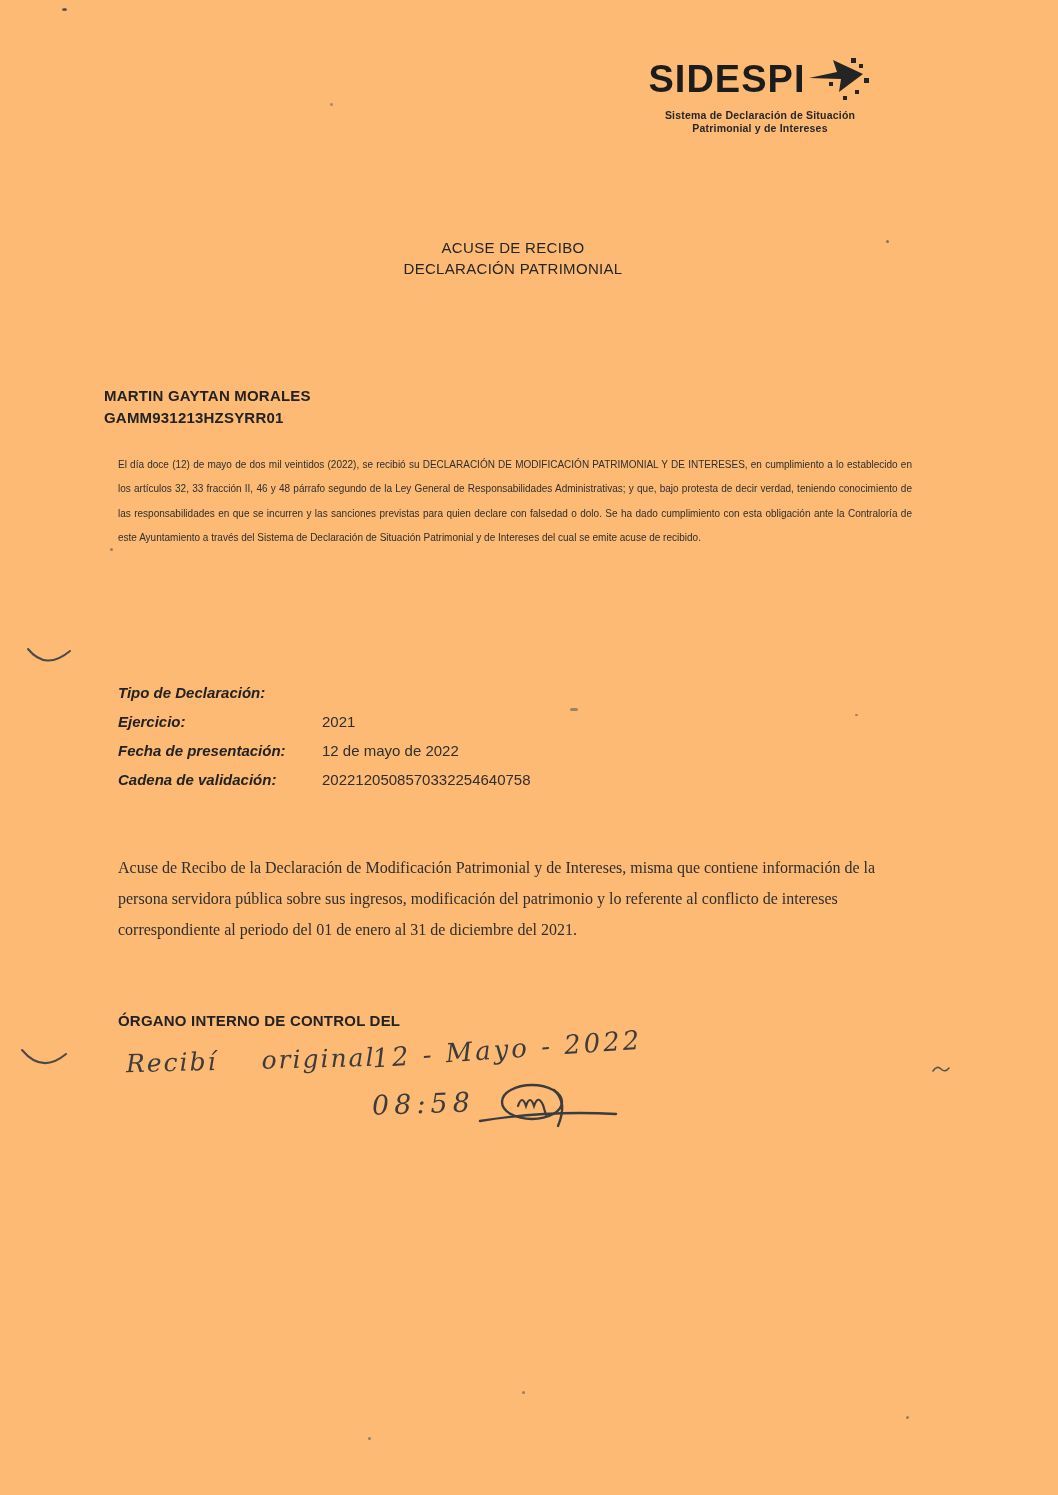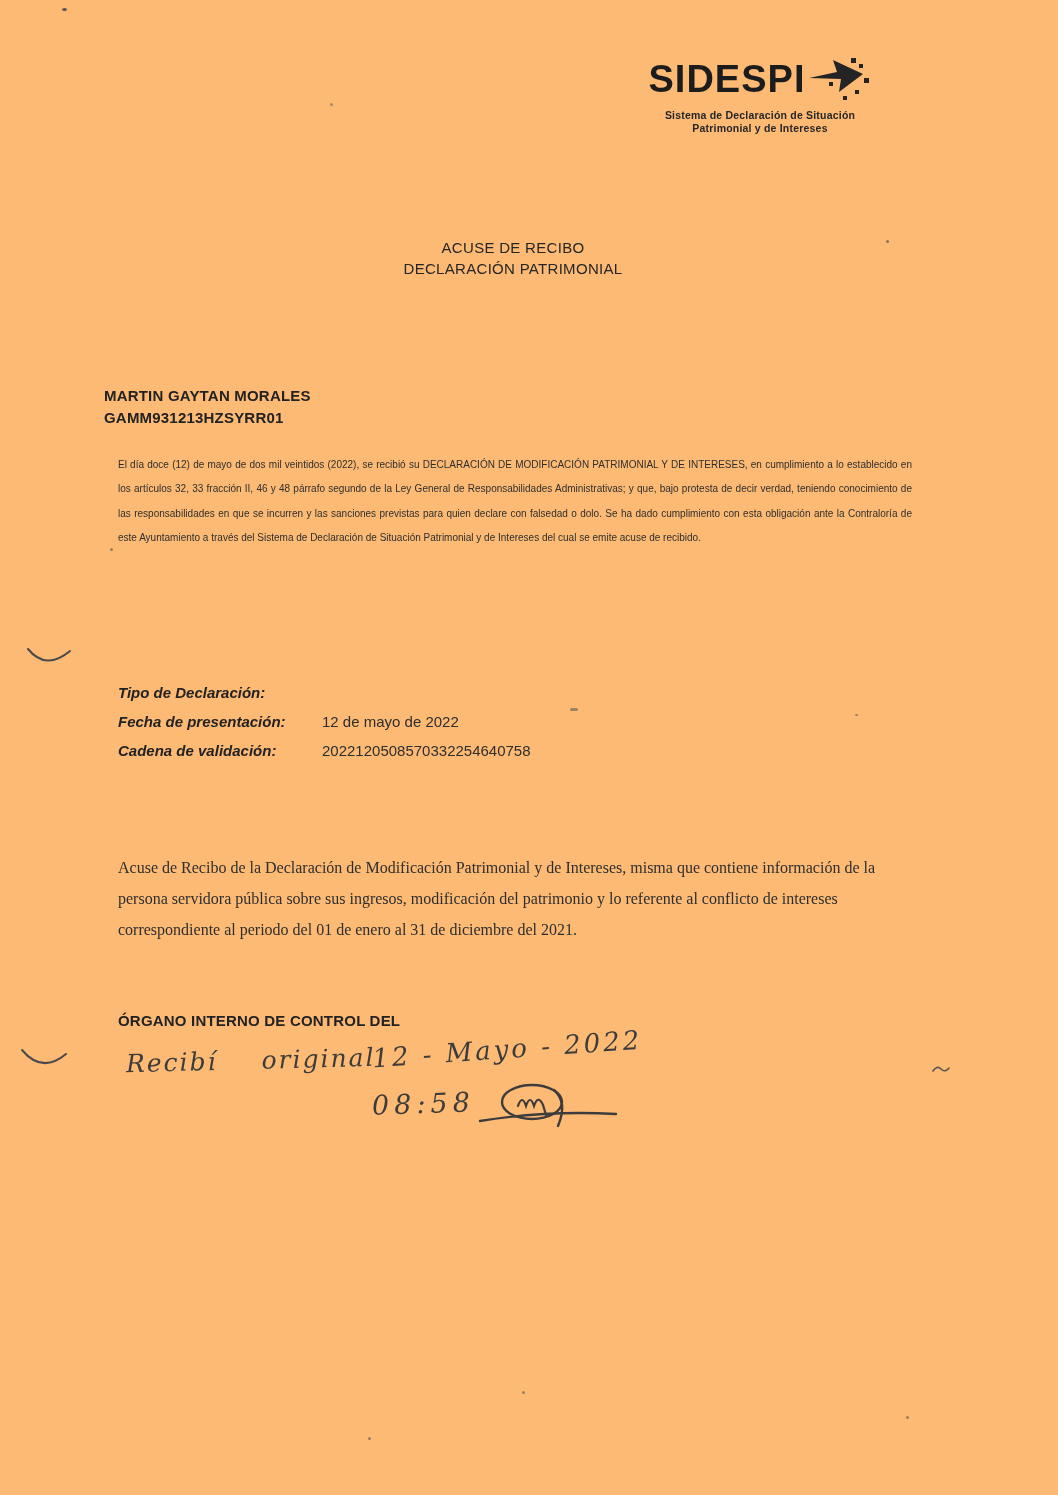--- a/index.html
+++ b/index.html
@@ -120,20 +120,24 @@
     <div>GAMM931213HZSYRR01</div>
   </div>
 
   <p class="body-par">El día doce (12) de mayo de dos mil veintidos (2022), se recibió su DECLARACIÓN DE MODIFICACIÓN PATRIMONIAL Y DE INTERESES, en cumplimiento a lo establecido en los artículos 32, 33 fracción II, 46 y 48 párrafo segundo de la Ley General de Responsabilidades Administrativas; y que, bajo protesta de decir verdad, teniendo conocimiento de las responsabilidades en que se incurren y las sanciones previstas para quien declare con falsedad o dolo. Se ha dado cumplimiento con esta obligación ante la Contraloría de este Ayuntamiento a través del Sistema de Declaración de Situación Patrimonial y de Intereses del cual se emite acuse de recibido.</p>
 
   <div class="fields">
     <div class="field-row">
       <span class="field-label">Tipo de Declaración:</span>
     </div>
     <div class="field-row">
+      <span class="field-label">Ejercicio:</span>
+      <span class="field-value">2021</span>
+    </div>
+    <div class="field-row">
       <span class="field-label">Fecha de presentación:</span>
       <span class="field-value">12 de mayo de 2022</span>
     </div>
     <div class="field-row">
       <span class="field-label">Cadena de validación:</span>
       <span class="field-value">2022120508570332254640758</span>
     </div>
   </div>
 
   <p class="footer-par">Acuse de Recibo de la Declaración de Modificación Patrimonial y de Intereses, misma que contiene información de la persona servidora pública sobre sus ingresos, modificación del patrimonio y lo referente al conflicto de intereses correspondiente al periodo del 01 de enero al 31 de diciembre del 2021.</p>

